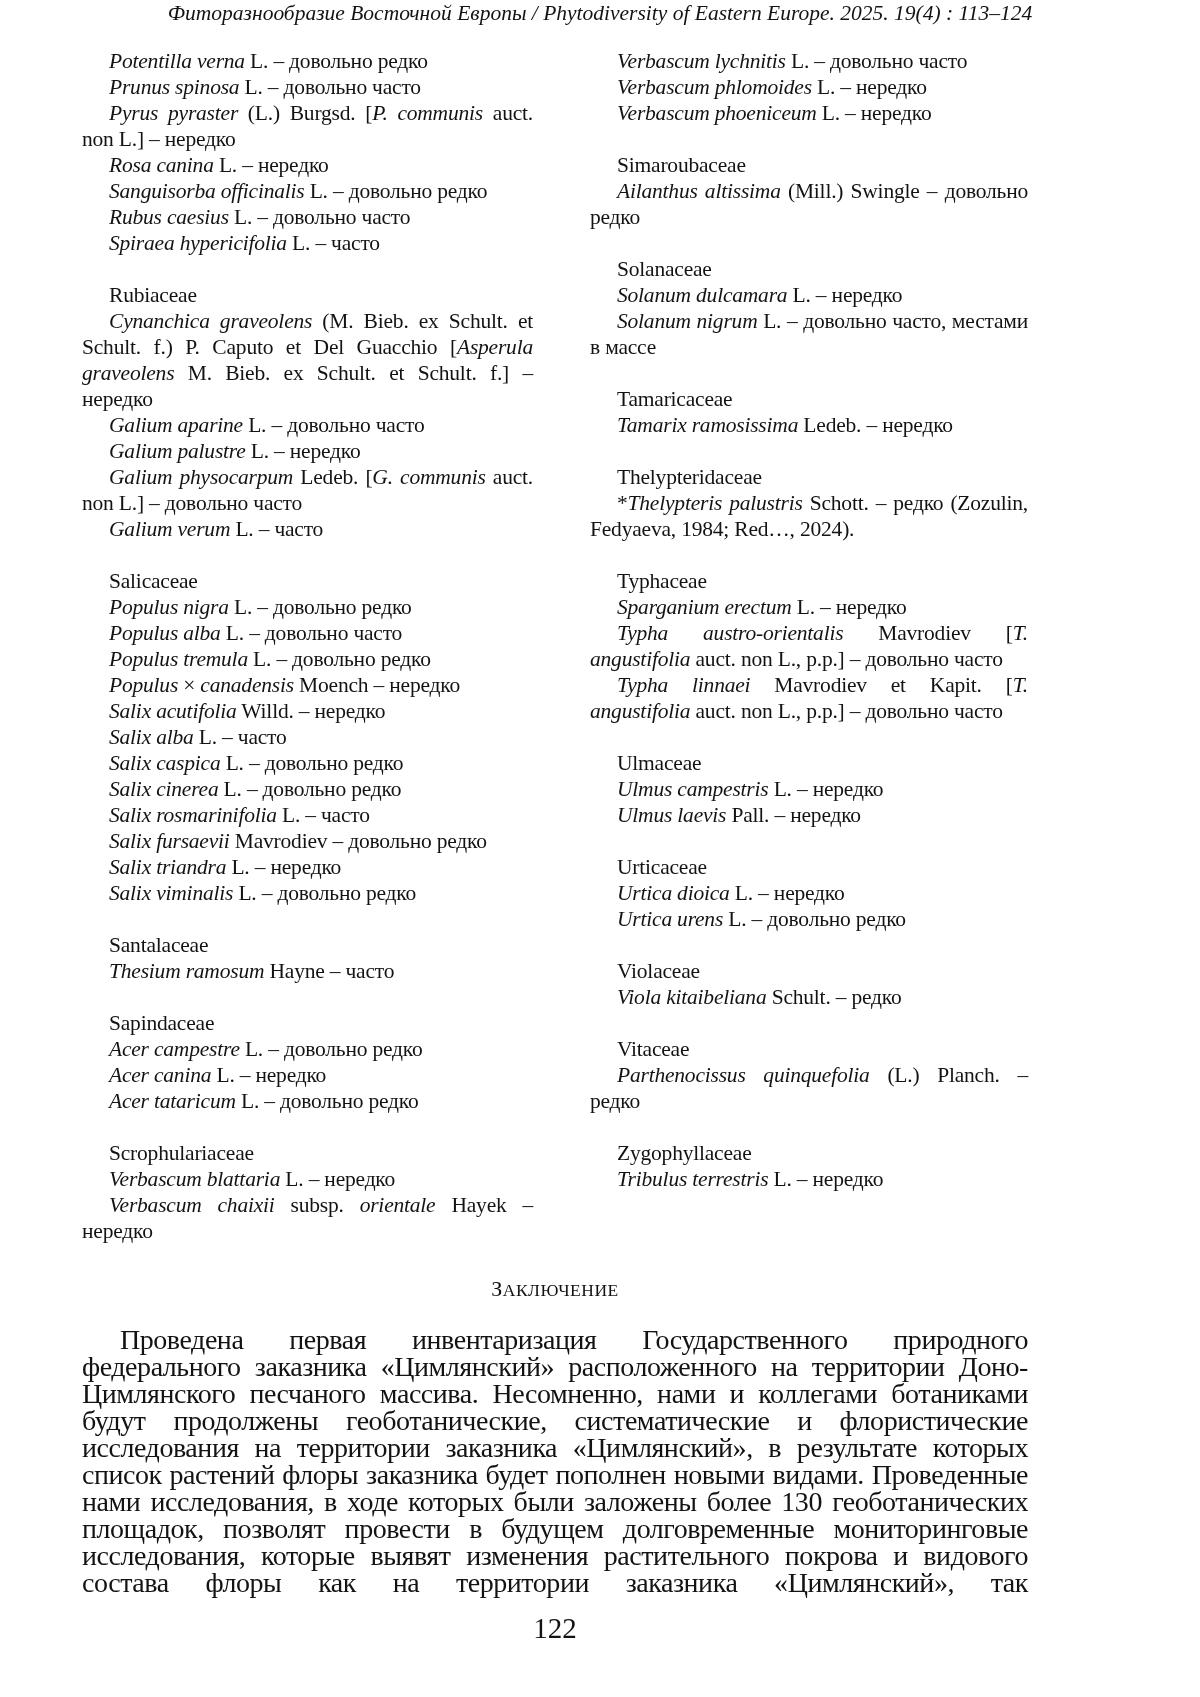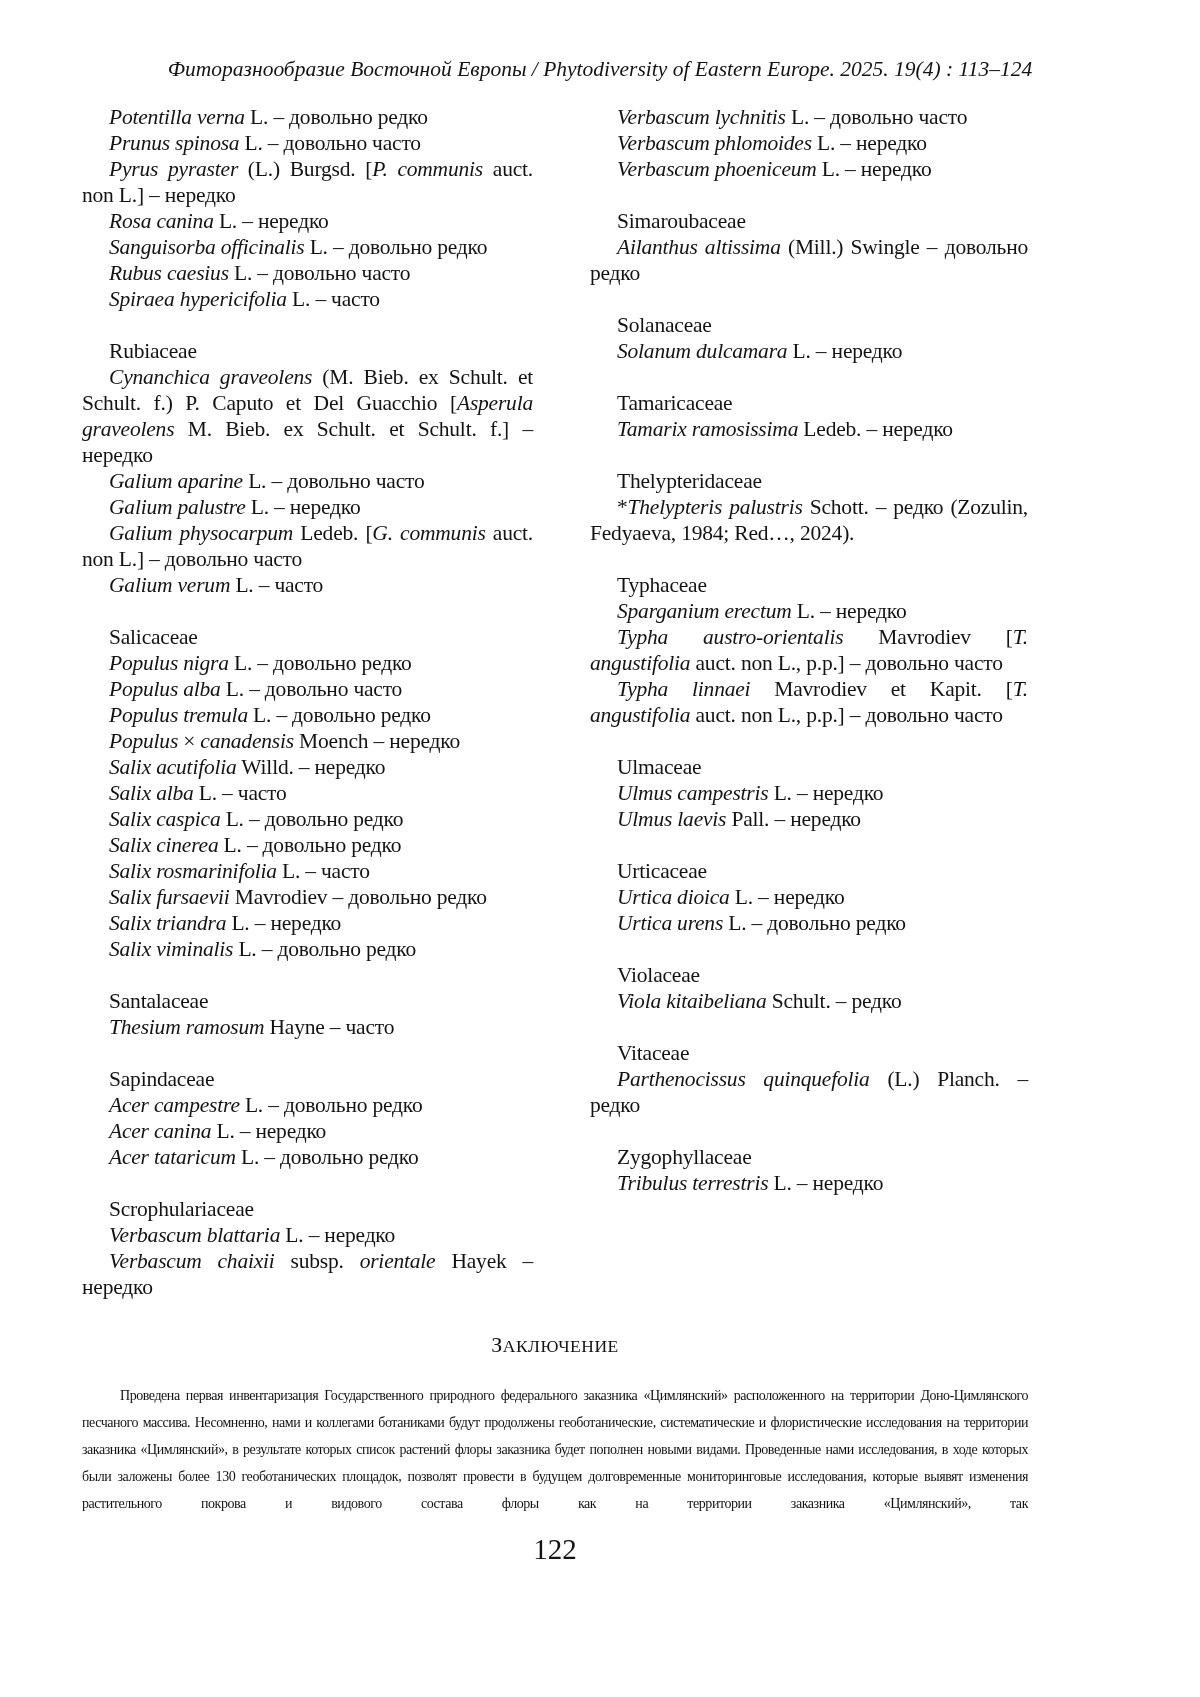--- a/index.html
+++ b/index.html
@@ -8,21 +8,20 @@
     height: 1697px;
     background: #ffffff;
     font-family: "Liberation Serif", serif;
     color: #131313;
     position: relative;
     overflow: hidden;
   }
   .page { width: 1200px; height: 1697px; }
 
   .journal-header {
-    margin-top: 56px;
     text-align: center;
     font-style: italic;
     font-size: 21.5px;
     line-height: 26px;
   }
 
   .columns {
     margin: 22px 0 0 82px;
     width: 946px;
     display: flex;
@@ -48,21 +47,21 @@
     width: 946px;
     text-align: center;
     letter-spacing: 0.5px;
   }
   .ch-initial { font-size: 22px; }
   .ch-rest    { font-size: 17.5px; }
 
   .conclusion-para {
     margin: 24px 0 0 82px;
     width: 946px;
-    font-size: 14px;
+    font-size: 28px;
     line-height: 27px;
     text-align: justify;
     text-align-last: justify;
     text-indent: 38px;
     letter-spacing: -0.45px;
   }
 
   .page-number {
     margin-top: 16px;
     margin-left: 82px;
@@ -117,20 +116,21 @@
         <p class="entry"><i>Verbascum chaixii</i><span> subsp. </span><i>orientale</i><span> Hayek – нередко</span></p>
       </div>
     <div class="col col-right" id="col-right">
         <p class="entry"><i>Verbascum lychnitis</i><span> L. – довольно часто</span></p>
         <p class="entry"><i>Verbascum phlomoides</i><span> L. – нередко</span></p>
         <p class="entry"><i>Verbascum phoeniceum</i><span> L. – нередко</span></p>
         <p class="family"><span>Simaroubaceae</span></p>
         <p class="entry"><i>Ailanthus altissima</i><span> (Mill.) Swingle – довольно редко</span></p>
         <p class="family"><span>Solanaceae</span></p>
         <p class="entry"><i>Solanum dulcamara</i><span> L. – нередко</span></p>
+        <p class="entry"><i>Solanum nigrum</i><span> L. – довольно часто, местами в массе</span></p>
         <p class="family"><span>Tamaricaceae</span></p>
         <p class="entry"><i>Tamarix ramosissima</i><span> Ledeb. – нередко</span></p>
         <p class="family"><span>Thelypteridaceae</span></p>
         <p class="entry"><span>*</span><i>Thelypteris palustris</i><span> Schott. – редко (Zozulin, Fedyaeva, 1984; Red…, 2024).</span></p>
         <p class="family"><span>Typhaceae</span></p>
         <p class="entry"><i>Sparganium erectum</i><span> L. – нередко</span></p>
         <p class="entry"><i>Typha austro-orientalis</i><span> Mavrodiev [</span><i>T. angustifolia</i><span> auct. non L., p.p.] – довольно часто</span></p>
         <p class="entry"><i>Typha linnaei</i><span> Mavrodiev et Kapit. [</span><i>T. angustifolia</i><span> auct. non L., p.p.] – довольно часто</span></p>
         <p class="family"><span>Ulmaceae</span></p>
         <p class="entry"><i>Ulmus campestris</i><span> L. – нередко</span></p>

